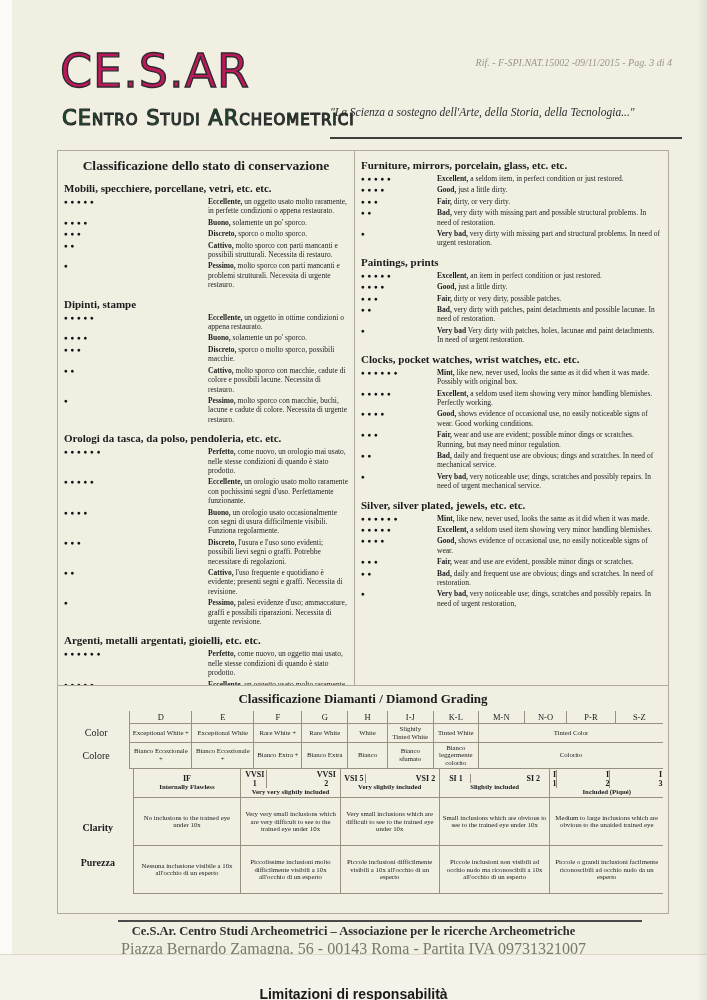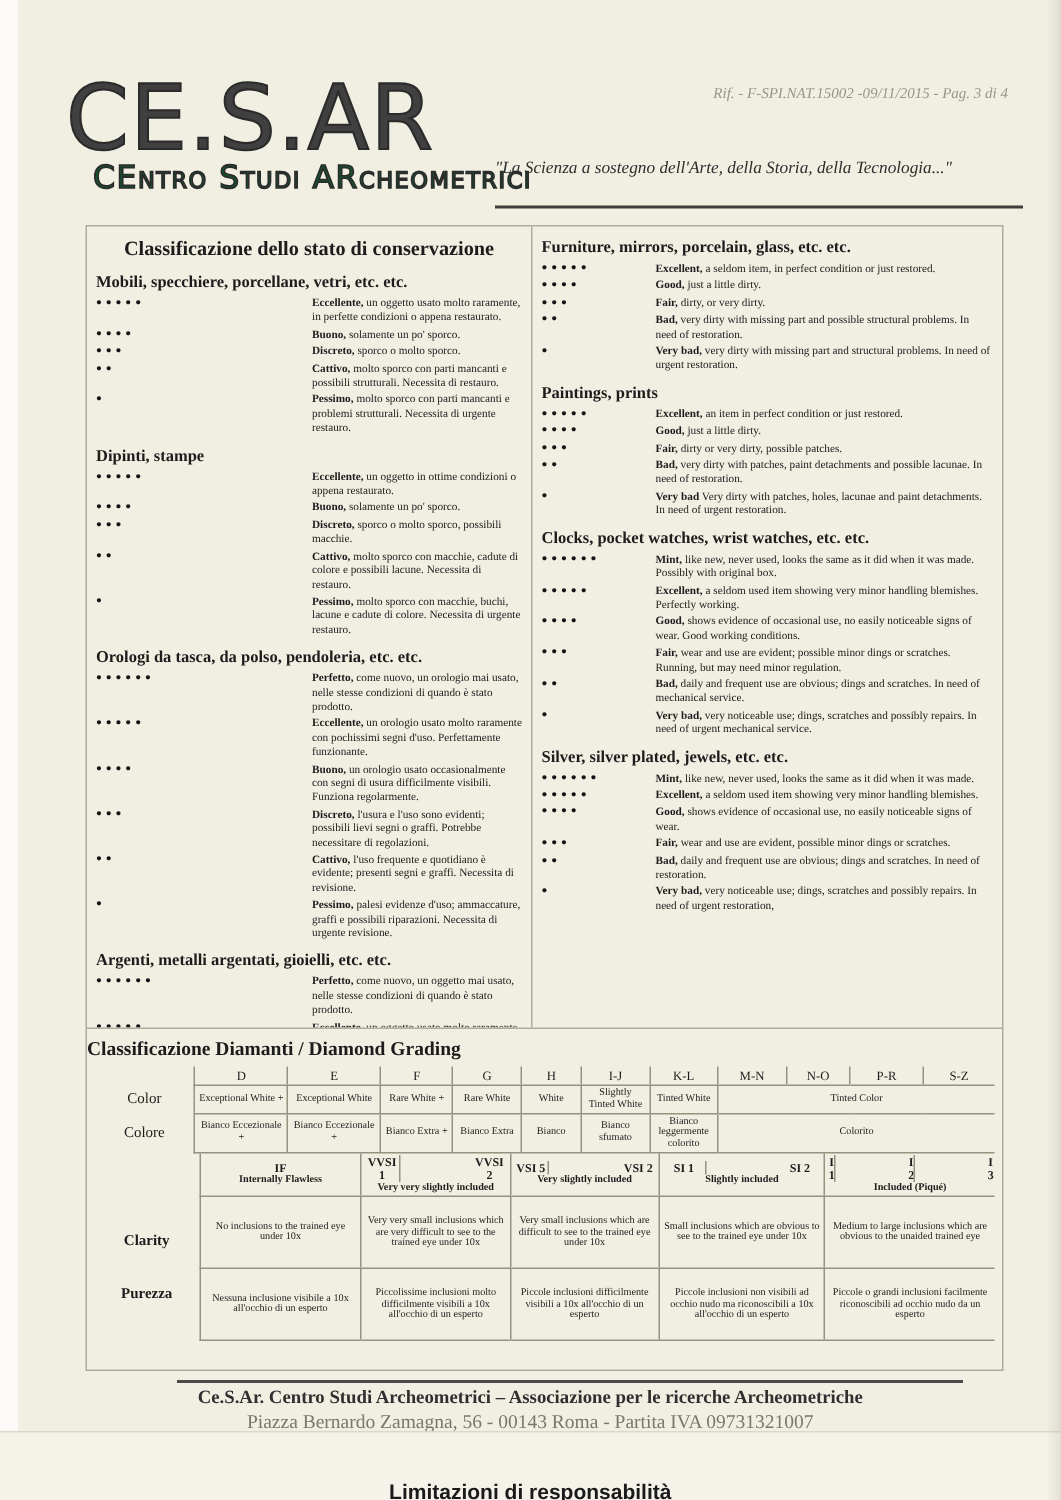--- a/index.html
+++ b/index.html
@@ -3,22 +3,22 @@
 <meta charset="utf-8">
 <style>
   html,body{margin:0;padding:0;background:#cfccc2;}
   .page{position:relative;width:707px;height:1000px;margin:0 auto;background:#f1eee2;
         font-family:"Liberation Serif",serif;color:#1c1c1c;overflow:hidden;}
   .page::before{content:'';position:absolute;left:0;top:0;bottom:0;width:12px;background:#fbfaf6;}
   .page::after{content:'';position:absolute;right:0;top:0;bottom:0;width:10px;
         background:linear-gradient(90deg,rgba(0,0,0,0),rgba(0,0,0,0.07));pointer-events:none;}
 
   
-  .logo-main{position:absolute;left:44px;top:44px;font-family:"DejaVu Sans",sans-serif;
-        font-size:60px;letter-spacing:1px;color:#404040;-webkit-text-stroke:1.4px #2b2b2b;}
+  .logo-main{position:absolute;left:60px;top:44px;font-family:"DejaVu Sans",sans-serif;
+        font-size:46px;letter-spacing:1px;color:#be185d;-webkit-text-stroke:1.4px #2b2b2b;}
   .logo-sub{position:absolute;left:62px;top:106px;font-family:"DejaVu Sans",sans-serif;
         font-variant:small-caps;font-size:21px;letter-spacing:1px;color:#14532d;
         -webkit-text-stroke:1.1px #2b2b2b;}
   .ref-line{position:absolute;left:400px;top:57px;width:272px;text-align:right;
         font-style:italic;font-size:10px;color:#98958a;}
   .quote{position:absolute;left:330px;top:106px;width:352px;font-style:italic;
         font-size:11.5px;color:#2e2e2e;}
   .header-rule{position:absolute;left:330px;top:137px;width:352px;border-top:2px solid #3d3d3d;}
 
   
@@ -33,42 +33,42 @@
   .rating-row{display:flex;margin:2px 0;}
   .dots{font-size:6.5px;letter-spacing:2.6px;padding-top:1px;color:#141414;flex:none;}
   .col-left .dots{width:144px;}
   .col-right .dots{width:76px;}
   .desc{flex:1;font-size:7.5px;line-height:9.4px;}
   .desc b{font-weight:bold;}
 
   
   .diamond{position:absolute;left:0;top:534px;width:100%;height:227px;
         border-top:1px solid #b0ac9c;box-sizing:border-box;}
-  .diamond-title{text-align:left;font-weight:bold;font-size:13px;margin:5px 0 4px;}
+  .diamond-title{text-align:center;font-weight:bold;font-size:13px;margin:5px 0 4px;}
   table.dtab{border-collapse:collapse;table-layout:fixed;width:600px;margin:0 5px;}
   .dtab td,.dtab th{padding:1px 2px;vertical-align:middle;text-align:center;font-weight:normal;}
   .cell-b{border-left:1px solid #96927f;}
   .hd-b{border-bottom:1px solid #96927f;}
   .lab{border:none;font-weight:bold;font-size:10px;text-align:center;}
   .grade-letter{font-weight:bold;font-size:8.5px;}
   .dcell{font-size:6.8px;line-height:7.8px;}
   .ctab{margin-top:2px;}
   .qtab{margin-top:9px;}
   .codes{display:flex;}
   .code{flex:1;font-weight:bold;font-size:8px;}
   .code + .code{border-left:1px solid #96927f;padding-left:48px;}
   .subtitle{font-weight:bold;font-size:6.8px;line-height:8px;}
   .clarity-label div{font-weight:bold;font-size:10px;margin:24px 0;}
 
   
   .footer-rule{position:absolute;left:118px;top:920px;width:524px;border-top:2px solid #4a4a4a;}
   .footer-line1{position:absolute;left:0;top:924px;width:100%;text-align:center;
         font-weight:bold;font-size:12.5px;color:#2f2f2f;}
   .footer-line2{position:absolute;left:0;top:940px;width:100%;text-align:center;
-        font-size:13px;color:#767a68;}
+        font-size:16px;color:#767a68;}
 
   
   .next-page{position:absolute;left:0;bottom:0;width:100%;height:45px;overflow:hidden;
         background:linear-gradient(#ecead e0,#f6f4ec);background:#f4f2e9;
         border-top:1px solid #dcd8c9;}
   .np-title{position:absolute;top:31px;width:100%;text-align:center;font-weight:bold;
         font-size:14px;line-height:16px;color:#1a1a1a;
         font-family:"Liberation Sans",sans-serif;}
 </style>
 </head>

